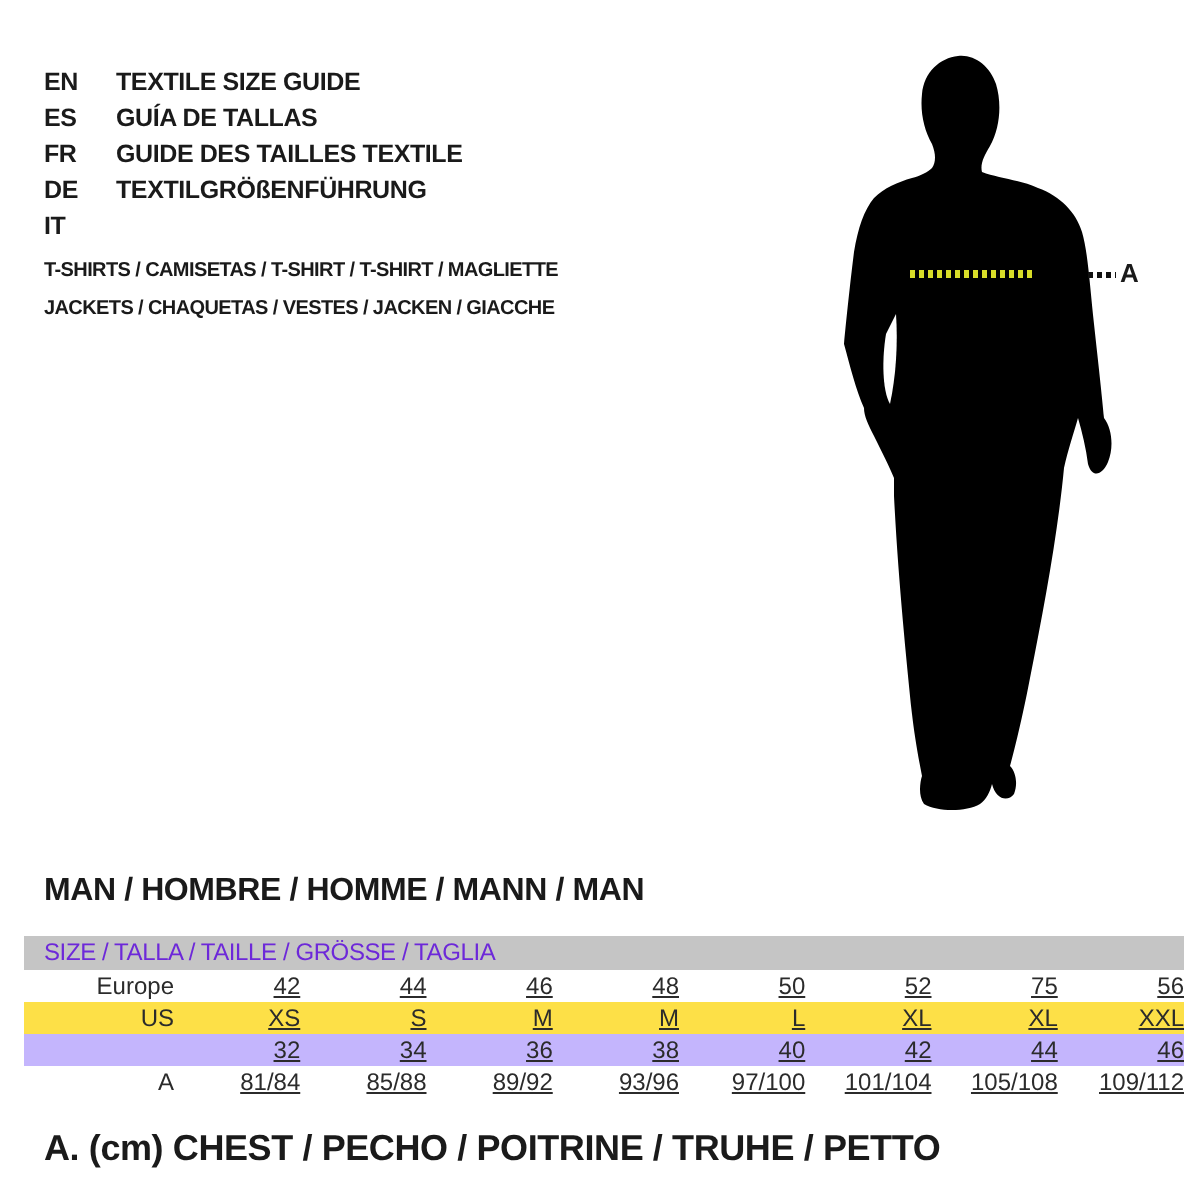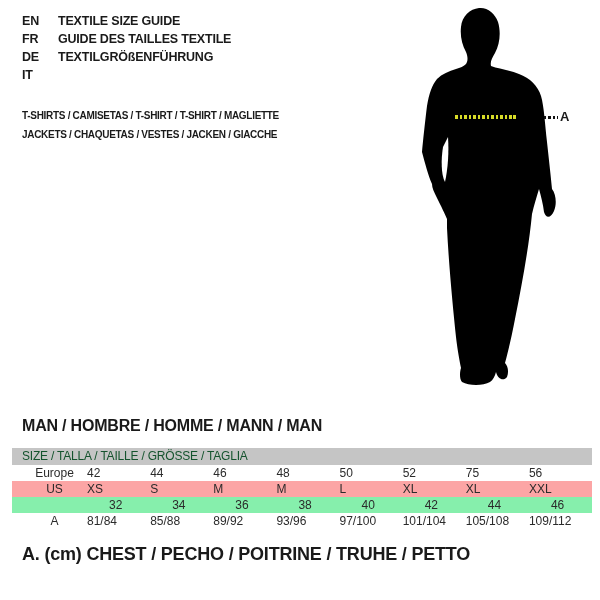--- a/index.html
+++ b/index.html
@@ -2,21 +2,21 @@
 <html><head>
 <meta charset="utf-8">
 <style>
   html,body{margin:0;padding:0;}
   body{
     width:600px;height:600px;position:relative;overflow:hidden;
     background:#ffffff;color:#1a1a1a;
     font-family:"Liberation Sans","DejaVu Sans",sans-serif;
     -webkit-font-smoothing:antialiased;
   }
-  .abs{position:absolute;}
+  .abs{position:absolute;margin-top:20px;}
 
   
   .lang-list{left:22px;top:12px;}
   .lang-row{display:flex;height:18px;line-height:18px;
     font-weight:bold;font-size:12.5px;letter-spacing:-0.2px;}
   .lang-code{width:36px;}
 
   
   .categories{left:22px;top:106px;}
   .cat-line{height:19px;line-height:19px;font-weight:bold;font-size:10px;letter-spacing:-0.3px;white-space:nowrap;}
@@ -26,35 +26,39 @@
   .chest-line{position:absolute;left:55px;top:115px;width:63px;height:4px;}
   .ext-line{position:absolute;left:144px;top:116px;width:14px;height:3px;
     background:repeating-linear-gradient(90deg,#111 0 2.5px,transparent 2.5px 4.5px);}
   .a-label{position:absolute;left:160px;top:109px;font-size:13px;font-weight:600;}
 
   
   .section-title{left:22px;top:417px;font-weight:bold;font-size:16px;letter-spacing:-0.2px;white-space:nowrap;}
 
   
   .size-table{left:12px;top:448px;width:580px;font-size:12px;color:#2b2b2b;}
-  .thead{height:17px;line-height:17px;padding-left:10px;letter-spacing:-0.2px;color:#14532d;white-space:nowrap;}
+  .thead{height:17px;line-height:17px;padding-left:10px;letter-spacing:-0.2px;color:#6d28d9;white-space:nowrap;}
   .trow{display:grid;grid-template-columns:75px repeat(8,1fr);height:16px;line-height:16px;}
-  .trow .lbl{padding-left:10px;text-align:center;}
-  .trow .val{text-align:left;}
+  .trow .lbl{padding-left:10px;text-align:right;}
+  .trow .val{text-align:right;text-decoration:underline;}
 
   
   .footnote{left:22px;top:544px;font-weight:bold;font-size:18px;letter-spacing:-0.2px;white-space:nowrap;}
 </style>
 </head>
 <body>
 
 <div class="abs lang-list">
     <div class="lang-row">
       <span class="lang-code">EN</span>
       <span>TEXTILE SIZE GUIDE</span>
+    </div>
+    <div class="lang-row">
+      <span class="lang-code">ES</span>
+      <span>GUÍA DE TALLAS</span>
     </div>
     <div class="lang-row">
       <span class="lang-code">FR</span>
       <span>GUIDE DES TAILLES TEXTILE</span>
     </div>
     <div class="lang-row">
       <span class="lang-code">DE</span>
       <span>TEXTILGRÖßENFÜHRUNG</span>
     </div>
     <div class="lang-row">
@@ -123,32 +127,32 @@
         <span class="lbl">Europe</span>
         <span class="val">42</span>
         <span class="val">44</span>
         <span class="val">46</span>
         <span class="val">48</span>
         <span class="val">50</span>
         <span class="val">52</span>
         <span class="val">75</span>
         <span class="val">56</span>
       </div>
-      <div class="trow" style="background: #fca5a5;">
+      <div class="trow" style="background: #fde047;">
         <span class="lbl">US</span>
         <span class="val">XS</span>
         <span class="val">S</span>
         <span class="val">M</span>
         <span class="val">M</span>
         <span class="val">L</span>
         <span class="val">XL</span>
         <span class="val">XL</span>
         <span class="val">XXL</span>
       </div>
-      <div class="trow" style="background: #86efac; gap: 22px;">
+      <div class="trow" style="background: #c4b5fd; gap: 22px;">
         <span class="lbl"></span>
         <span class="val">32</span>
         <span class="val">34</span>
         <span class="val">36</span>
         <span class="val">38</span>
         <span class="val">40</span>
         <span class="val">42</span>
         <span class="val">44</span>
         <span class="val">46</span>
       </div>

